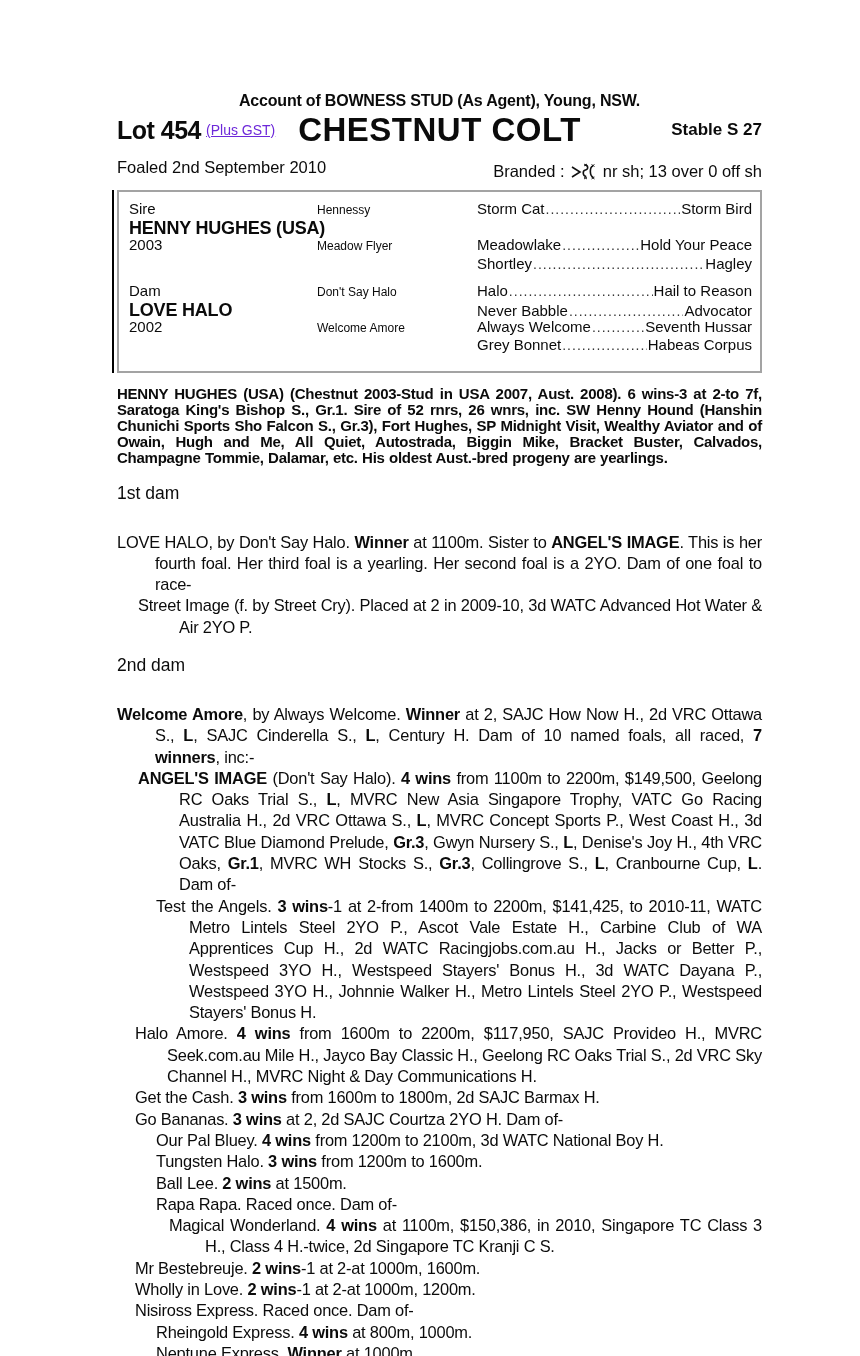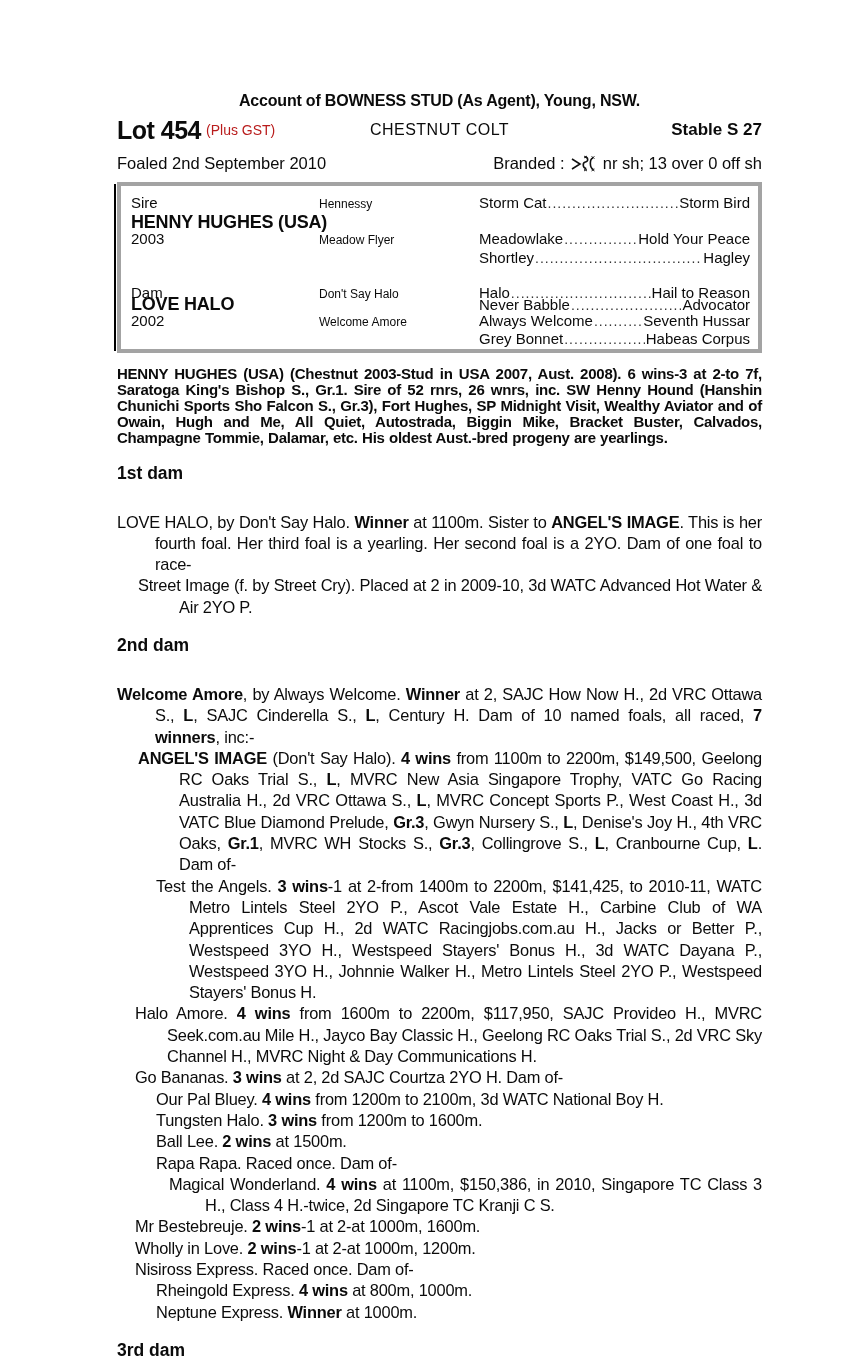--- a/index.html
+++ b/index.html
@@ -15,36 +15,36 @@
   .content{width:645px;}
   .account{
     font-size:16px;font-weight:bold;text-align:center;
     letter-spacing:-0.2px;margin-bottom:4px;
   }
   .lotline{
     position:relative;display:flex;align-items:center;
     height:32px;margin-bottom:3px;
   }
   .lot{font-size:25px;font-weight:bold;letter-spacing:-0.5px;}
-  .gst{font-size:14px;margin-left:5px;color:#b91c1c;}
+  .gst{font-size:14px;margin-left:5px;color:#6d28d9;text-decoration:underline;}
   .colt{
     position:absolute;left:50%;transform:translateX(-50%);
-    font-size:16px;font-weight:normal;letter-spacing:0.5px;white-space:nowrap;
+    font-size:33px;font-weight:bold;letter-spacing:0.5px;white-space:nowrap;
   }
   .stable{margin-left:auto;font-size:17px;font-weight:bold;}
   .foalline{
     display:flex;justify-content:space-between;align-items:center;
     font-size:16.5px;margin:8px 0 9px 0;text-align:center;
   }
-  .branded{display:flex;align-items:center;gap:4px;}
+  .branded{display:flex;align-items:center;gap:4px;margin-top:8px;}
   .brandglyph{display:inline-block;margin:0 2px;}
   
   .pedbox{
-    position:relative;border:4px solid #a3a3a3;
-    padding:8px 8px 0 10px;margin-bottom:13px;
+    position:relative;border:2px solid #a3a3a3;
+    padding:8px 8px 16px 10px;margin-bottom:13px;
   }
   .pedbox::before{
     content:"";position:absolute;left:-7px;top:-2px;bottom:-2px;
     width:1.5px;background:#000;
   }
   .ped-half{
     display:grid;grid-template-columns:188px 160px 1fr;
     grid-auto-rows:18.2px;align-items:baseline;
   }
   .ped-half.dam{margin-top:9px;}
@@ -66,21 +66,21 @@
   }
   .lead .rn{flex:0 0 auto;}
   
   .sirepara{
     font-size:15px;font-weight:bold;line-height:16px;
     text-align:justify;letter-spacing:-0.25px;word-spacing:0.4px;
     margin:0 0 2px 0;
   }
   
   .dam-heading{
-    font-size:17.5px;font-weight:bold;
+    font-size:17.5px;font-weight:normal;
     margin:17px 0 2px 0;
   }
   .bp{
     font-size:16.4px;line-height:21.3px;margin:0;
     text-align:justify;letter-spacing:-0.2px;
   }
   .bp .b{font-weight:bold;}
   .h0{padding-left:38px;text-indent:-38px;margin-top:28px;}
   .h1{padding-left:62px;text-indent:-41px;}
   .h1b{padding-left:50px;text-indent:-32px;}
@@ -138,21 +138,21 @@
             <span class="dots"></span>
             <span class="rn">Hagley</span>
           </span>
         </div>
       <div class="ped-half dam" id="dam-half">
           <span class="ped-label" style="grid-row: 1;">Dam</span>
           <span class="ped-name" style="grid-row: 2;">LOVE HALO</span>
           <span class="ped-year" style="grid-row: 3;">2002</span>
           <span class="ped-parent" style="grid-row: 1;">Don't Say Halo</span>
           <span class="ped-parent" style="grid-row: 3;">Welcome Amore</span>
-          <span class="lead" style="grid-row: 1; margin-top: 8px;">
+          <span class="lead" style="grid-row: 1;">
             <span class="ln">Halo</span>
             <span class="dots"></span>
             <span class="rn">Hail to Reason</span>
           </span>
           <span class="lead" style="grid-row: 3;">
             <span class="ln">Always Welcome</span>
             <span class="dots"></span>
             <span class="rn">Seventh Hussar</span>
           </span>
           <span class="lead" style="grid-row: 2;">
@@ -172,20 +172,21 @@
 
     <div id="dams">
         <div class="dam-heading">1st dam</div>
         <p class="bp h0"><span>LOVE HALO, by Don't Say Halo. </span><span class="b">Winner</span><span> at 1100m. Sister to </span><span class="b">ANGEL'S IMAGE</span><span>. This is her fourth foal. Her third foal is a yearling. Her second foal is a 2YO. Dam of one foal to race-</span></p>
         <p class="bp h1"><span>Street Image (f. by Street Cry). Placed at 2 in 2009-10, 3d WATC Advanced Hot Water &amp; Air 2YO P.</span></p>
         <div class="dam-heading">2nd dam</div>
         <p class="bp h0"><span class="b">Welcome Amore</span><span>, by Always Welcome. </span><span class="b">Winner</span><span> at 2, SAJC How Now H., 2d VRC Ottawa S., </span><span class="b">L</span><span>, SAJC Cinderella S., </span><span class="b">L</span><span>, Century H. Dam of 10 named foals, all raced, </span><span class="b">7 winners</span><span>, inc:-</span></p>
         <p class="bp h1"><span class="b">ANGEL'S IMAGE</span><span> (Don't Say Halo). </span><span class="b">4 wins</span><span> from 1100m to 2200m, $149,500, Geelong RC Oaks Trial S., </span><span class="b">L</span><span>, MVRC New Asia Singapore Trophy, VATC Go Racing Australia H., 2d VRC Ottawa S., </span><span class="b">L</span><span>, MVRC Concept Sports P., West Coast H., 3d VATC Blue Diamond Prelude, </span><span class="b">Gr.3</span><span>, Gwyn Nursery S., </span><span class="b">L</span><span>, Denise's Joy H., 4th VRC Oaks, </span><span class="b">Gr.1</span><span>, MVRC WH Stocks S., </span><span class="b">Gr.3</span><span>, Collingrove S., </span><span class="b">L</span><span>, Cranbourne Cup, </span><span class="b">L</span><span>. Dam of-</span></p>
         <p class="bp h2"><span>Test the Angels. </span><span class="b">3 wins</span><span>-1 at 2-from 1400m to 2200m, $141,425, to 2010-11, WATC Metro Lintels Steel 2YO P., Ascot Vale Estate H., Carbine Club of WA Apprentices Cup H., 2d WATC Racingjobs.com.au H., Jacks or Better P., Westspeed 3YO H., Westspeed Stayers' Bonus H., 3d WATC Dayana P., Westspeed 3YO H., Johnnie Walker H., Metro Lintels Steel 2YO P., Westspeed Stayers' Bonus H.</span></p>
         <p class="bp h1b"><span>Halo Amore. </span><span class="b">4 wins</span><span> from 1600m to 2200m, $117,950, SAJC Provideo H., MVRC Seek.com.au Mile H., Jayco Bay Classic H., Geelong RC Oaks Trial S., 2d VRC Sky Channel H., MVRC Night &amp; Day Communications H.</span></p>
+        <p class="bp h1b"><span>Get the Cash. </span><span class="b">3 wins</span><span> from 1600m to 1800m, 2d SAJC Barmax H.</span></p>
         <p class="bp h1b"><span>Go Bananas. </span><span class="b">3 wins</span><span> at 2, 2d SAJC Courtza 2YO H. Dam of-</span></p>
         <p class="bp h2"><span>Our Pal Bluey. </span><span class="b">4 wins</span><span> from 1200m to 2100m, 3d WATC National Boy H.</span></p>
         <p class="bp h2"><span>Tungsten Halo. </span><span class="b">3 wins</span><span> from 1200m to 1600m.</span></p>
         <p class="bp h2"><span>Ball Lee. </span><span class="b">2 wins</span><span> at 1500m.</span></p>
         <p class="bp h2"><span>Rapa Rapa. Raced once. Dam of-</span></p>
         <p class="bp h3"><span>Magical Wonderland. </span><span class="b">4 wins</span><span> at 1100m, $150,386, in 2010, Singapore TC Class 3 H., Class 4 H.-twice, 2d Singapore TC Kranji C S.</span></p>
         <p class="bp h1b"><span>Mr Bestebreuje. </span><span class="b">2 wins</span><span>-1 at 2-at 1000m, 1600m.</span></p>
         <p class="bp h1b"><span>Wholly in Love. </span><span class="b">2 wins</span><span>-1 at 2-at 1000m, 1200m.</span></p>
         <p class="bp h1b"><span>Nisiross Express. Raced once. Dam of-</span></p>
         <p class="bp h2"><span>Rheingold Express. </span><span class="b">4 wins</span><span> at 800m, 1000m.</span></p>

